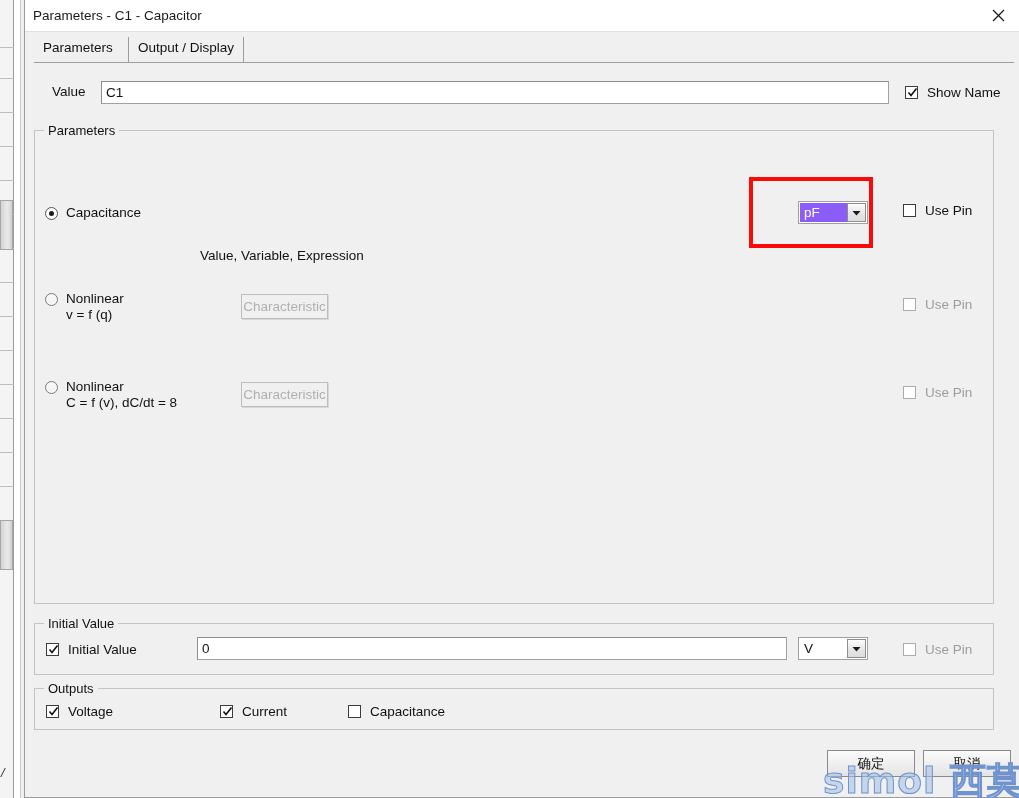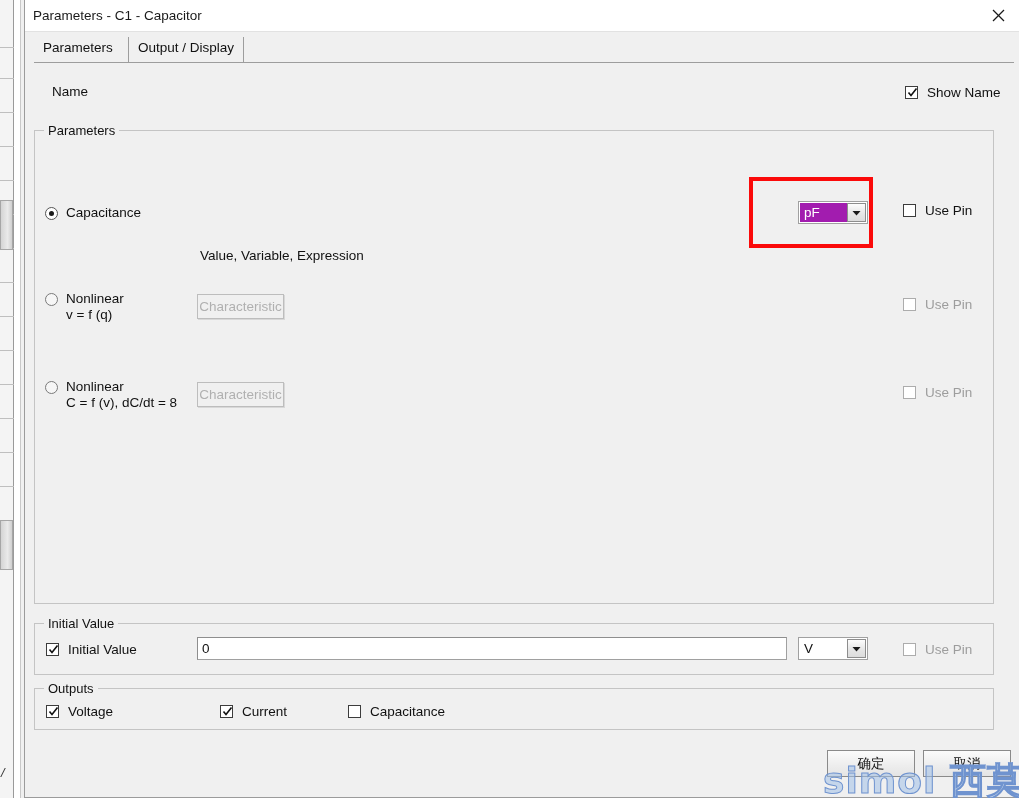--- a/index.html
+++ b/index.html
@@ -163,21 +163,21 @@
   .combo .value {
     flex: 1 1 auto;
     font-size: 13.5px;
     color: #111;
     padding: 2px 0 0 4px;
     box-sizing: border-box;
     overflow: hidden;
     white-space: nowrap;
   }
   .combo.selected .value {
-    background: #a21caf;
+    background: #8b5cf6;
     color: #ffffff;
   }
   .combo .arrow {
     flex: 0 0 auto;
     width: 19px;
     background: linear-gradient(to bottom, #fdfdfd, #e6e6e6 55%, #dcdcdc);
     border: 1px solid #8d8d8d;
     box-sizing: border-box;
     display: flex;
     align-items: center;
@@ -249,20 +249,21 @@
     display: flex;
     align-items: center;
     justify-content: center;
     white-space: nowrap;
   }
   .btn.disabled {
     color: #b0b0b0;
     border-color: #bdbdbd;
     background: #f0f0f0;
     box-shadow: 1px 1px 0 #d8d8d8;
+    margin-left: 44px;
   }
 
   
   .group {
     position: absolute;
     box-sizing: border-box;
     border: 1px solid #c4c4c4;
   }
   .group > .group-title {
     position: absolute;
@@ -336,21 +337,22 @@
       </div>
     </div>
 
     <div class="tabstrip">
       <div class="tab active">Parameters</div>
       <div class="tab inactive">Output / Display</div>
     </div>
 
     <div class="tab-body"></div>
 
-    <div class="lbl" style="left:27px; top:84px;">Name</div>
+    <div class="lbl" style="left:27px; top:84px;">Value</div>
+    <div class="textbox" style="left:76px; top:81px; width:788px; height:23px;">C1</div>
     <div class="checkbox" style="left:880px; top:85px;">
       <span class="box">
         <svg width="11" height="11" viewBox="0 0 11 11">
           <path d="M1.5 5.5 L4 8.5 L9.5 1.5" stroke="#111" stroke-width="1.6" fill="none"></path>
         </svg>
       </span>
       <span>Show Name</span>
     </div>
 
     <div class="group" style="left:9px; top:130px; width:960px; height:474px;">

